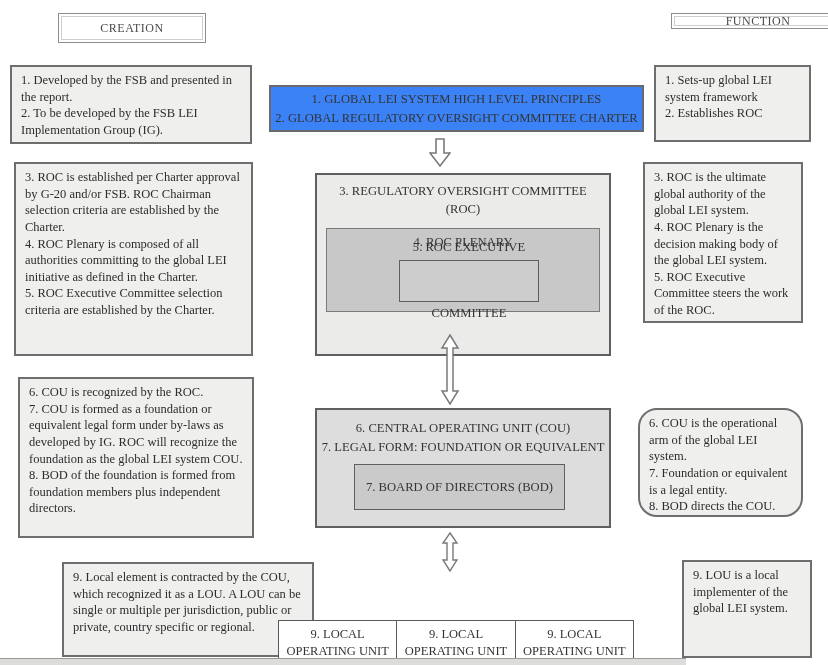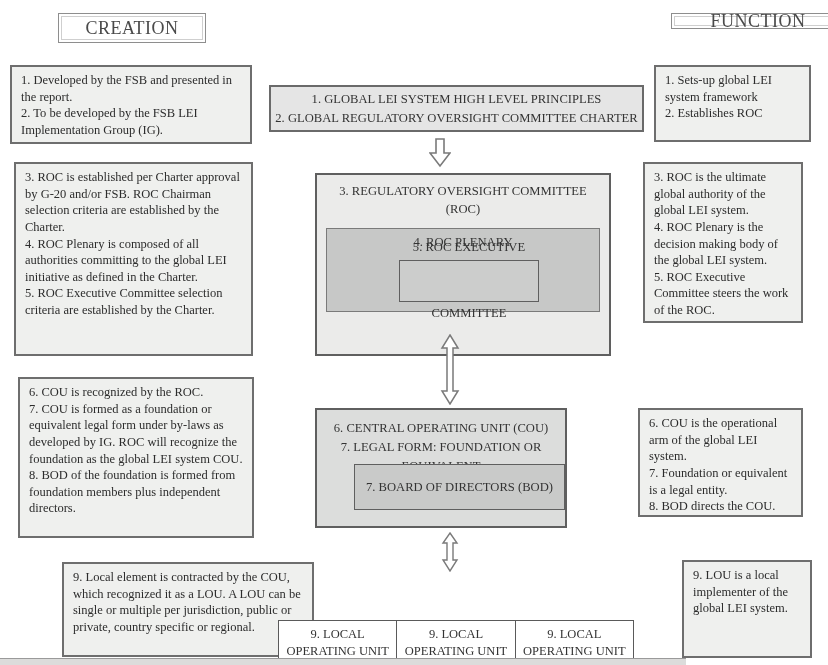--- a/index.html
+++ b/index.html
@@ -5,32 +5,32 @@
   html,body{margin:0;padding:0;background:#ffffff;}
   .canvas{
     position:relative;width:828px;height:665px;background:#ffffff;overflow:hidden;
     font-family:"Liberation Serif", serif;color:#2e2e2e;
   }
   .abs{position:absolute;box-sizing:border-box;}
   
   .hdr{
     border:1px solid #8e8e8e;background:#ffffff;
     display:flex;align-items:center;justify-content:center;
-    font-size:18px;letter-spacing:.5px;color:#4a4a4a;
+    font-size:12px;letter-spacing:.5px;color:#4a4a4a;
     box-shadow:inset 0 0 0 2px #ffffff, inset 0 0 0 3px #cfcfcf;
   }
   
   .note{
     background:#eff0ee;border:2px solid #6e6e6e;
     padding:5px 7px 5px 9px;font-size:12.5px;line-height:1.33;color:#2c2c2c;
   }
   .note .item{margin:0;}
   
   .gov-top{
-    background:#e5e5e5;border:2px solid #6a6a6a;
+    background:#3b82f6;border:2px solid #6a6a6a;
     display:flex;flex-direction:column;align-items:center;justify-content:center;
     text-align:center;font-size:12.6px;line-height:1.5;color:#333;
   }
   .roc-outer{background:#ebebea;border:2px solid #5f5f5f;text-align:center;}
   .roc-title{padding-top:7px;font-size:12.6px;line-height:1.45;color:#333;}
   .plenary{background:#c7c8c7;border:1.5px solid #7a7a7a;text-align:center;}
   .plenary-label{padding-top:6px;font-size:12.6px;color:#333;}
   .exec{
     background:#cccdcc;border:1.5px solid #5f5f5f;
     display:flex;flex-direction:column;align-items:center;justify-content:center;
@@ -102,21 +102,21 @@
         <div>5. ROC EXECUTIVE</div>
         <div>COMMITTEE</div>
       </div>
     </div>
   </div>
 
   <svg class="abs arrow-svg" style="left:440px;top:334px;" width="20" height="71" viewBox="0 0 20 71">
     <path d="M10 1 L18 14 L13 14 L13 57 L18 57 L10 70 L2 57 L7 57 L7 14 L2 14 Z" fill="#ffffff" stroke="#7a7a7a" stroke-width="1.5"></path>
   </svg>
 
-  <div class="abs cou" style="left:315px;top:408px;width:252px;height:120px;">
+  <div class="abs cou" style="left:315px;top:408px;width:296px;height:120px;">
     <div class="cou-lines">
       <div>6. CENTRAL OPERATING UNIT (COU)</div>
       <div>7. LEGAL FORM: FOUNDATION OR EQUIVALENT</div>
     </div>
     <div class="abs bod" style="left:37px;top:54px;width:211px;height:46px;">
       <div>7. BOARD OF DIRECTORS (BOD)</div>
     </div>
   </div>
 
   <svg class="abs arrow-svg" style="left:440px;top:532px;" width="20" height="40" viewBox="0 0 20 40">
@@ -145,21 +145,21 @@
     <div class="item">1. Sets-up global LEI system framework</div>
     <div class="item">2. Establishes ROC</div>
   </div>
 
   <div class="abs note" style="left:643px;top:162px;width:160px;height:161px;">
     <div class="item">3. ROC is the ultimate global authority of the global LEI system.</div>
     <div class="item">4. ROC Plenary is the decision making body of the global LEI system.</div>
     <div class="item">5. ROC Executive Committee steers the work of the ROC.</div>
   </div>
 
-  <div class="abs note" style="left:638px;top:408px;width:165px;height:109px;">
+  <div class="abs note" style="left:638px;top:408px;width:165px;height:109px;border-radius:19px;">
     <div class="item">6. COU is the operational arm of the global LEI system.</div>
     <div class="item">7. Foundation or equivalent is a legal entity.</div>
     <div class="item">8. BOD directs the COU.</div>
   </div>
 
   <div class="abs note" style="left:682px;top:560px;width:130px;height:98px;">
     <div class="item">9. LOU is a local implementer of the global LEI system.</div>
   </div>
 
   <div class="abs bottom-strip" style="left:0px;top:658px;width:686px;height:7px;"></div>

